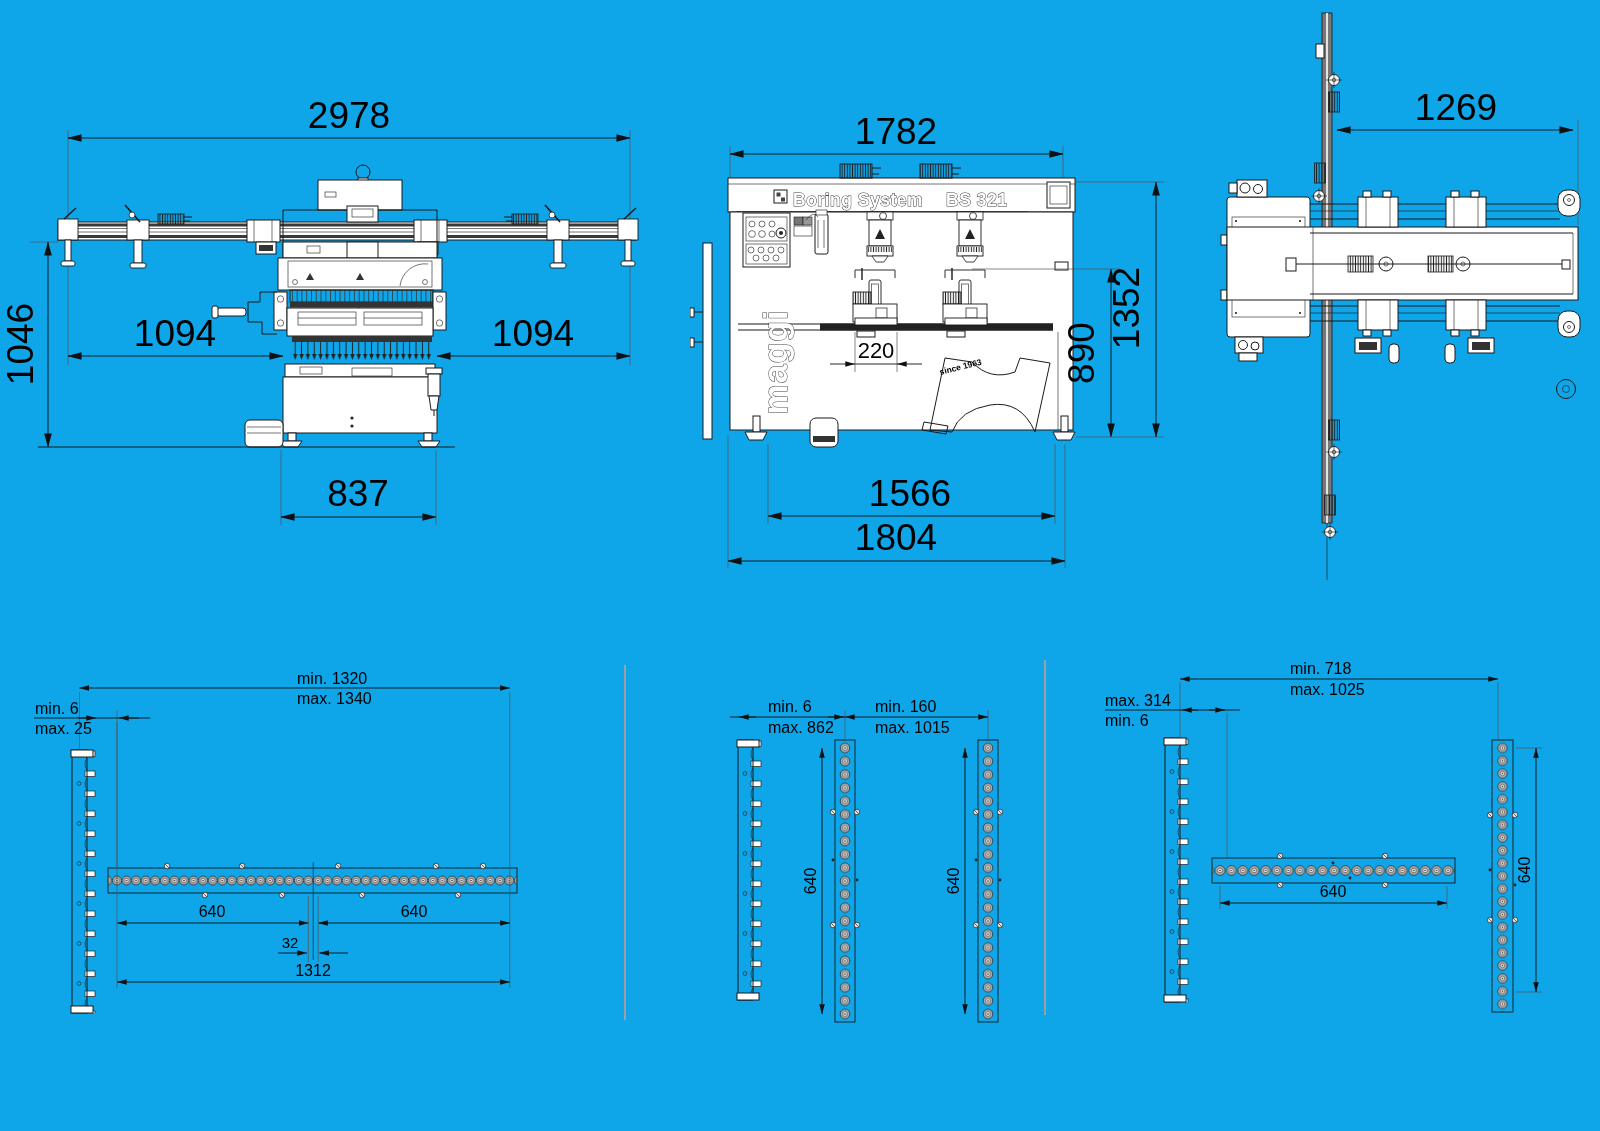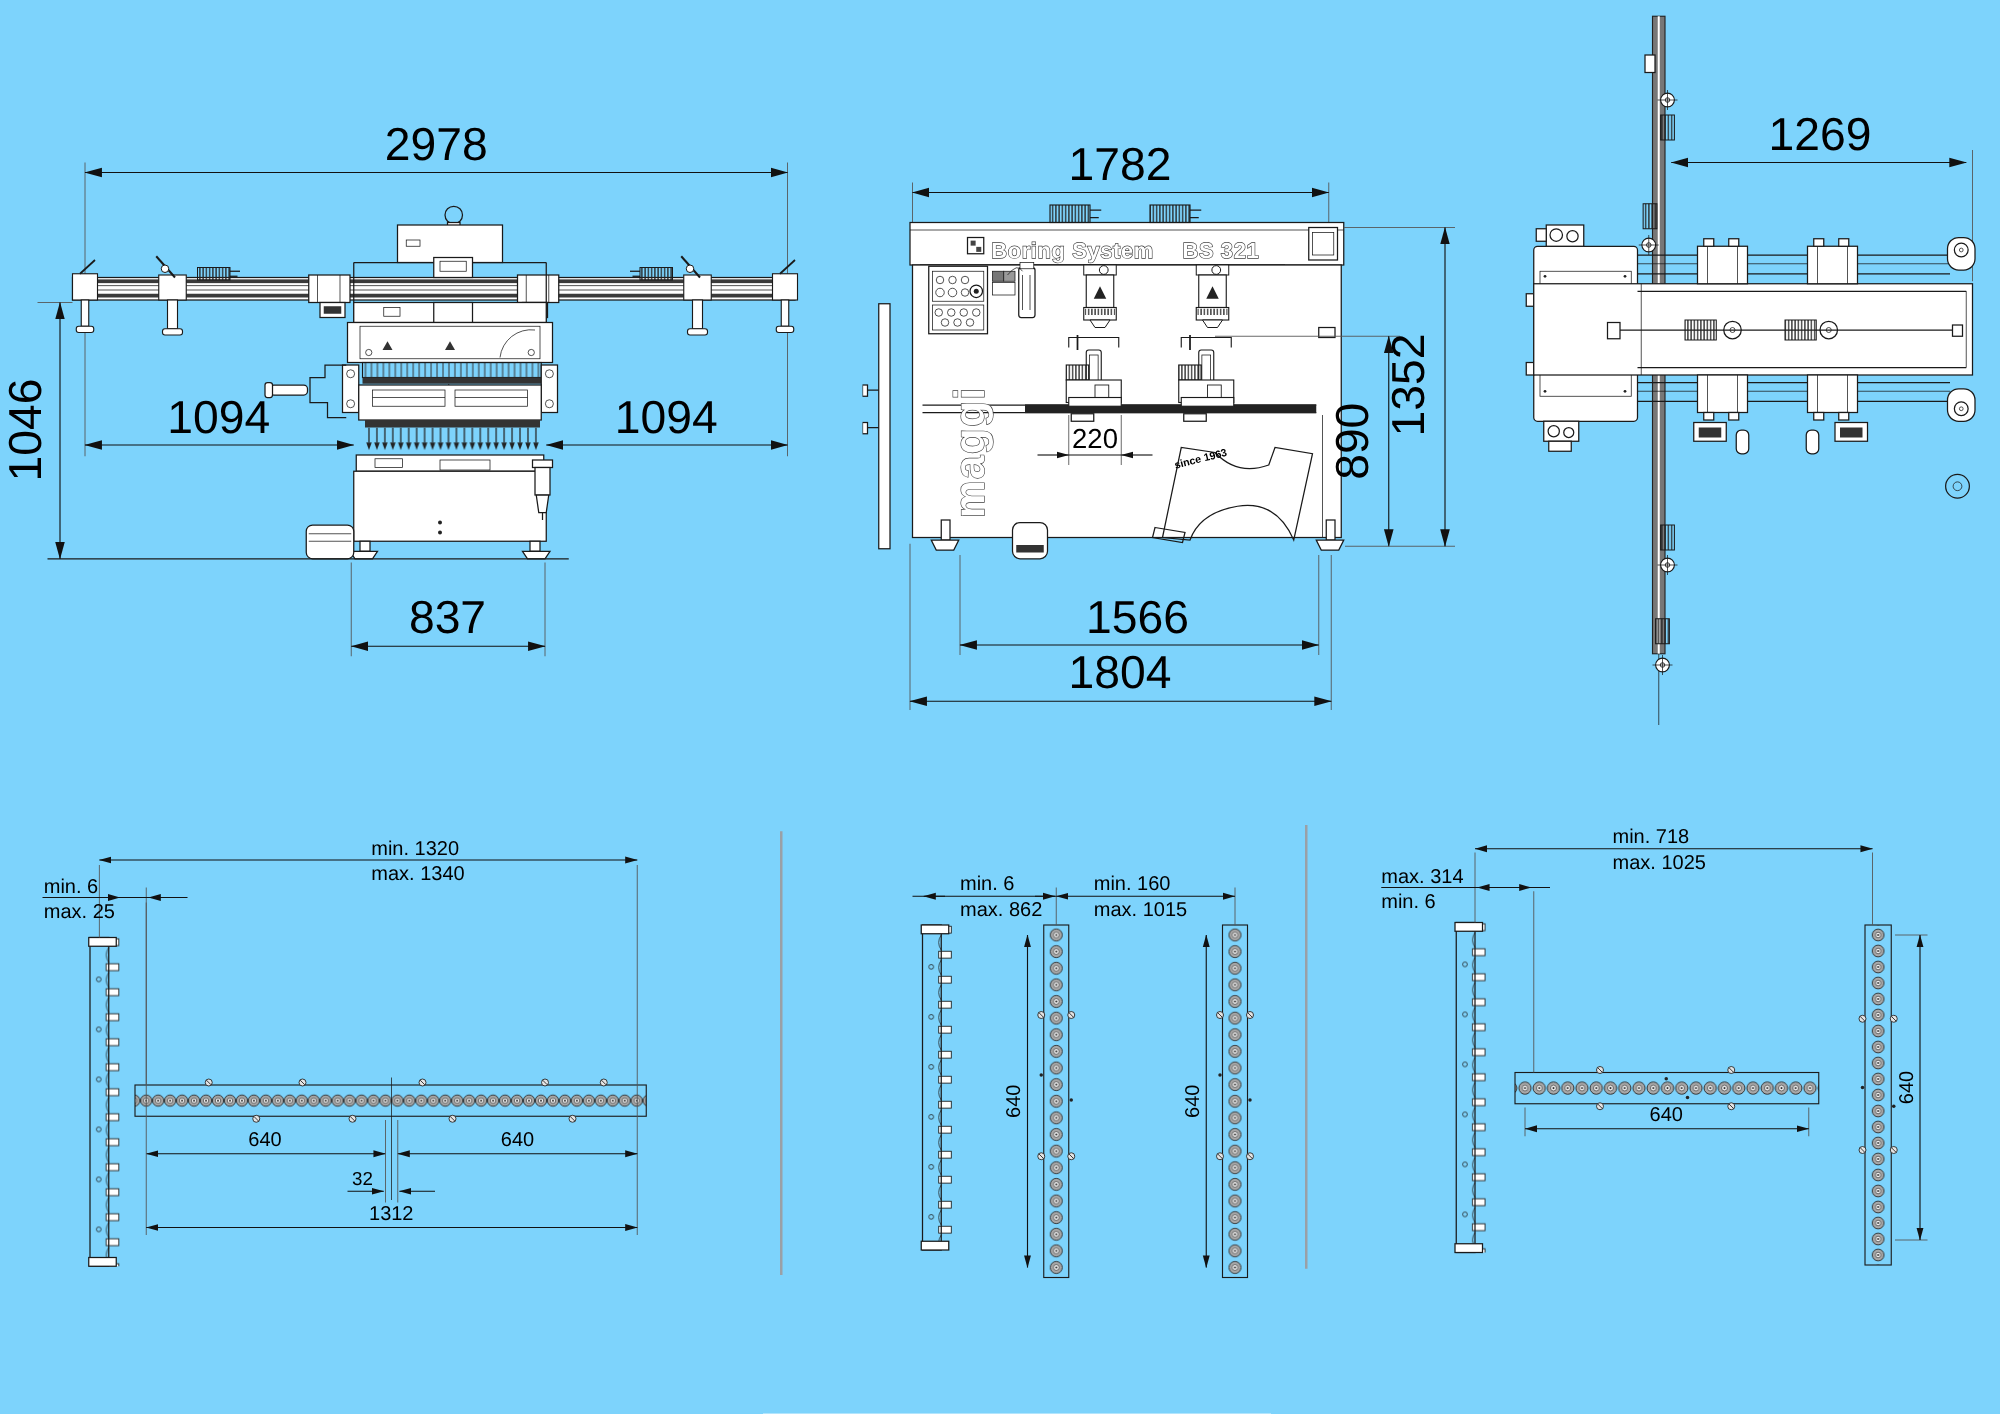--- a/index.html
+++ b/index.html
@@ -1,16 +1,16 @@
 <!DOCTYPE html>
 <html><head>
 <meta charset="utf-8">
 <style>
   html,body{margin:0;padding:0;background:#fff;}
-  .canvas{position:relative;width:1600px;height:1131px;background:#7dd3fc;overflow:hidden;
+  .canvas{position:relative;width:1600px;height:1131px;background:#0ea5e9;overflow:hidden;
           font-family:"Liberation Sans",sans-serif;}
   .view{position:absolute;}
   
   .ln{stroke:#1a1a1a;stroke-width:1;fill:none;}
   .lt{stroke:#1a1a1a;stroke-width:0.6;fill:none;}
   .fw{fill:#fff;stroke:#1a1a1a;stroke-width:1;}
   .fwt{fill:#fff;stroke:#1a1a1a;stroke-width:0.6;}
   .dim{stroke:#111;stroke-width:0.9;fill:none;}
   .ext{stroke:#555;stroke-width:0.7;fill:none;}
   

